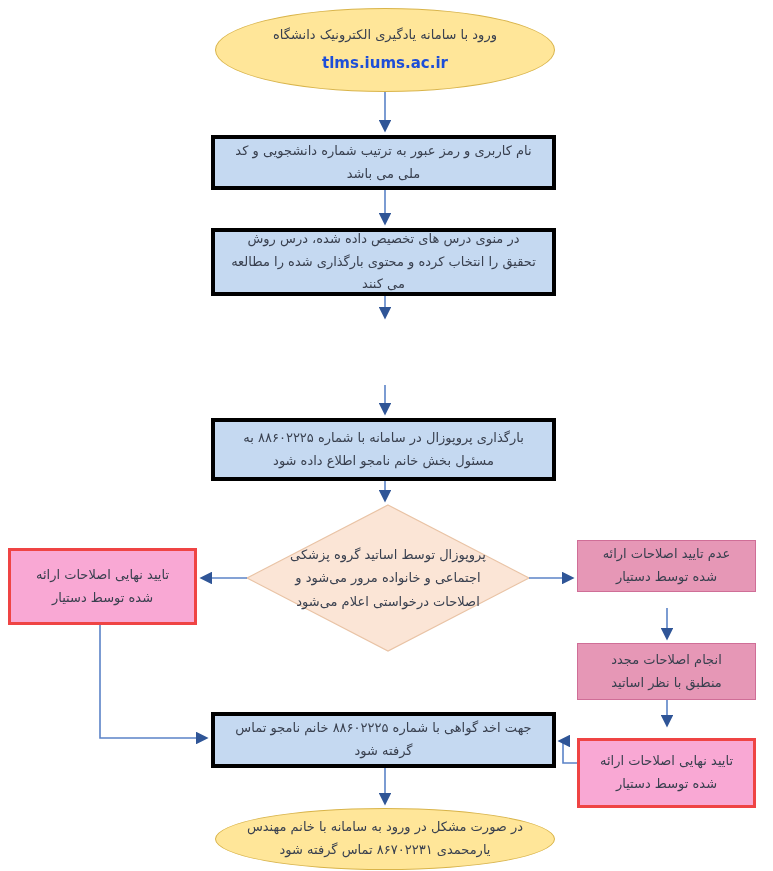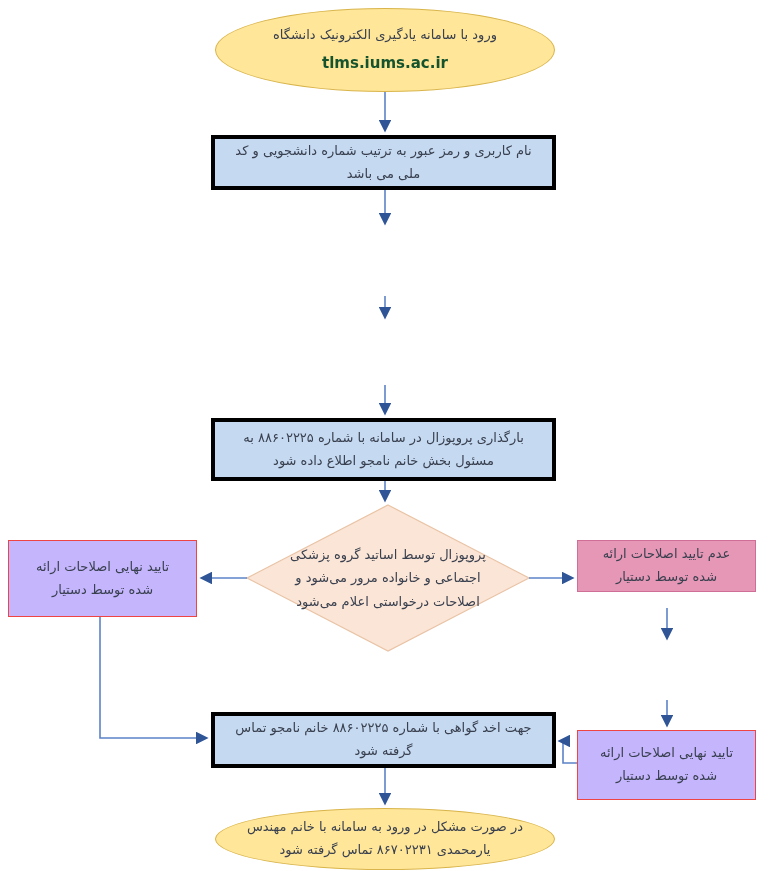--- a/index.html
+++ b/index.html
@@ -29,37 +29,38 @@
   .terminal{
     background:#ffe699;
     border:1.5px solid #d9b44a;
     border-radius:50%;
   }
   .process{
     background:#c5d9f1;
     border:4px solid #000000;
   }
   .approve{
-    background:#c4b5fd;
-    border:1px solid #ef4444;
+    background:#f9a8d4;
+    border:3px solid #ef4444;
+    margin-top:8px;
   }
   .reject{
     background:#e697b6;
     border:1px solid #cf6e97;
   }
   .decision-text{
     background:transparent;
     border:none;
     line-height:1.8;
     justify-content:center;
   }
   .url{
     font-weight:bold;
     font-size:15px;
-    color:#14532d;
+    color:#1d4ed8;
     direction:ltr;
     margin-top:4px;
   }
 </style>
 </head>
 <body>
 
 <div id="canvas">
 
   <svg id="connectors" viewBox="0 0 773 871" xmlns="http://www.w3.org/2000/svg">
@@ -91,38 +92,44 @@
 
   <div class="node terminal" style="left:215px;top:8px;width:340px;height:84px;">
     <div>ورود با سامانه یادگیری الکترونیک دانشگاه</div>
     <div class="url">tlms.iums.ac.ir</div>
   </div>
 
   <div class="node process" style="left:211px;top:135px;width:345px;height:55px;">
     <div>نام کاربری و رمز عبور به ترتیب شماره دانشجویی و کد ملی می باشد</div>
   </div>
 
+  <div class="node process" style="left:211px;top:228px;width:345px;height:68px;">
+    <div>در منوی درس های تخصیص داده شده، درس روش تحقیق را انتخاب کرده و محتوی بارگذاری شده را مطالعه می کنند</div>
+  </div>
 
 
   <div class="node process" style="left:211px;top:418px;width:345px;height:63px;">
     <div>بارگذاری پروپوزال در سامانه با شماره ۸۸۶۰۲۲۲۵ به مسئول بخش خانم نامجو  اطلاع داده شود</div>
   </div>
 
   <div class="node decision-text" style="left:263px;top:518px;width:250px;height:120px;">
     <div>پروپوزال توسط اساتید گروه پزشکی اجتماعی و خانواده مرور می‌شود و اصلاحات درخواستی اعلام می‌شود</div>
   </div>
 
   <div class="node approve" style="left:8px;top:540px;width:189px;height:77px;">
     <div>تایید نهایی اصلاحات ارائه شده توسط دستیار</div>
   </div>
 
   <div class="node reject" style="left:577px;top:540px;width:179px;height:52px;">
     <div>عدم تایید اصلاحات ارائه شده توسط دستیار</div>
   </div>
 
+  <div class="node reject" style="left:577px;top:643px;width:179px;height:57px;">
+    <div>انجام اصلاحات مجدد منطبق با نظر اساتید</div>
+  </div>
 
   <div class="node approve" style="left:577px;top:730px;width:179px;height:70px;">
     <div>تایید نهایی اصلاحات ارائه شده توسط دستیار</div>
   </div>
 
   <div class="node process" style="left:211px;top:712px;width:345px;height:56px;">
     <div>جهت اخد گواهی با شماره ۸۸۶۰۲۲۲۵ خانم نامجو تماس گرفته شود</div>
   </div>
 
   <div class="node terminal" style="left:215px;top:808px;width:340px;height:62px;">

